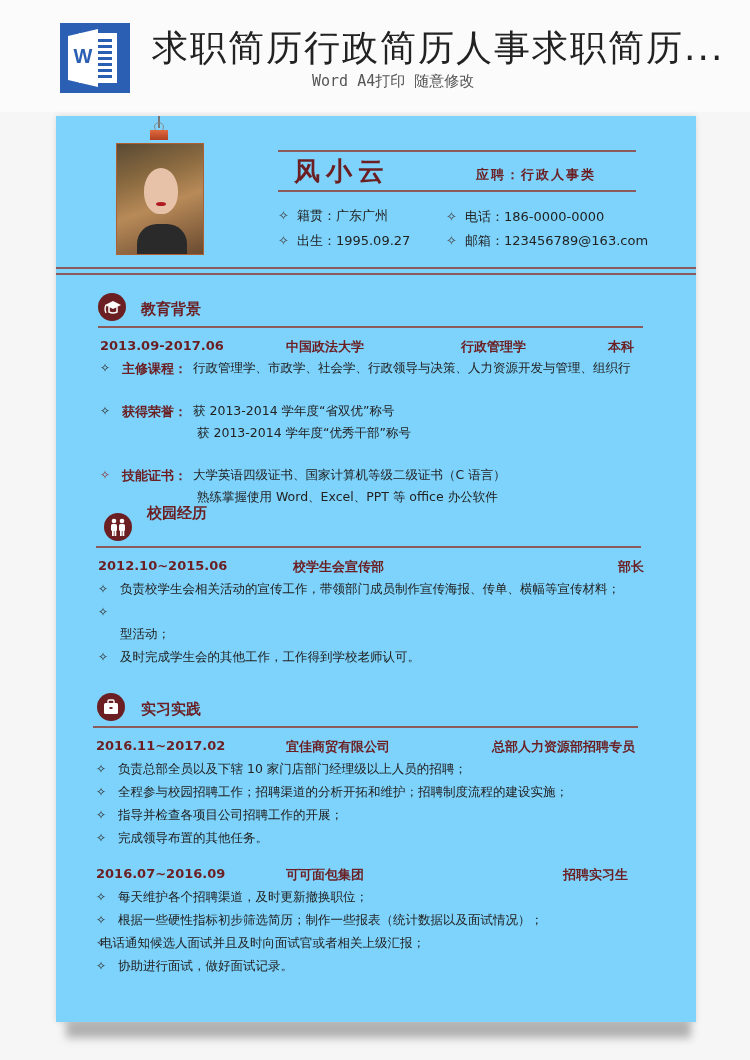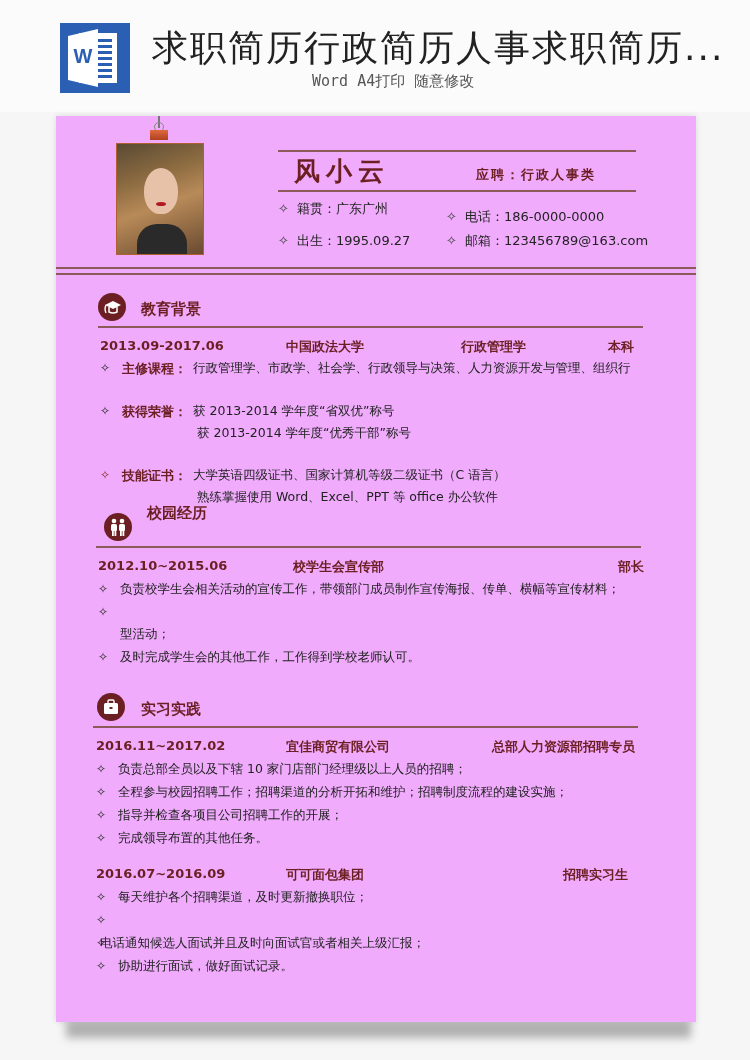--- a/index.html
+++ b/index.html
@@ -10,21 +10,21 @@
   .word-icon { position: absolute; left: 60px; top: 23px; width: 70px; height: 70px; background: #2b5fb4; }
   .word-icon .page { position: absolute; left: 19px; top: 10px; width: 38px; height: 50px; background: #fff; }
   .word-icon .lines { position: absolute; left: 34px; top: 16px; width: 18px; }
   .word-icon .lines i { display: block; height: 3px; background: #2b5fb4; margin-bottom: 3px; }
   .word-icon .cover { position: absolute; left: 8px; top: 6px; width: 30px; height: 58px; background: #fff; clip-path: polygon(0 12%, 100% 0, 100% 100%, 0 88%); }
   .word-icon .w { position: absolute; left: 11px; top: 22px; width: 24px; font: bold 20px "Liberation Sans", sans-serif; color: #2b5fb4; text-align: center; }
   .doc-title { position: absolute; left: 152px; top: 24px; font-size: 36px; letter-spacing: 2px; color: #222; white-space: nowrap; }
   .doc-sub { position: absolute; left: 312px; top: 72px; font-family: "DejaVu Sans Mono", monospace; font-size: 15px; color: #555; white-space: nowrap; }
 
   .paper-shadow { position: absolute; left: 66px; top: 1020px; width: 625px; height: 18px; background: #b0b0b0; filter: blur(4px); }
-  .paper { position: absolute; left: 56px; top: 116px; width: 640px; height: 906px; background: #f0abfc; box-shadow: 0 0 6px rgba(0,0,0,0.12); }
+  .paper { position: absolute; left: 56px; top: 116px; width: 640px; height: 906px; background: #7dd3fc; box-shadow: 0 0 6px rgba(0,0,0,0.12); }
 
   .photo-wrap { position: absolute; left: 60px; top: 27px; width: 88px; height: 112px; border: 1px solid #b06030; background: linear-gradient(160deg,#5a4a34 0%,#8a6a40 30%,#b88a58 55%,#6a4a30 100%); overflow: hidden; }
   .photo-wrap .face { position: absolute; left: 27px; top: 24px; width: 34px; height: 46px; border-radius: 50% 50% 46% 46%; background: #e7c2a8; }
   .photo-wrap .lips { position: absolute; left: 39px; top: 58px; width: 10px; height: 4px; border-radius: 50%; background: #b01a22; }
   .photo-wrap .body { position: absolute; left: 20px; top: 80px; width: 50px; height: 40px; background: #2a2a2a; border-radius: 20px 20px 0 0; }
   .clip { position: absolute; left: 94px; top: 0; width: 18px; height: 26px; }
   .clip .wire { position: absolute; left: 8px; top: 0; width: 2px; height: 12px; background: #777; }
   .clip .loop { position: absolute; left: 4px; top: 6px; width: 10px; height: 10px; border: 1.5px solid #888; border-radius: 50%; }
   .clip .base { position: absolute; left: 0; top: 14px; width: 18px; height: 10px; background: linear-gradient(#e06a40,#b04020); }
 
@@ -82,21 +82,21 @@
     <div class="wire"></div>
       <div class="loop"></div>
       <div class="base"></div>
   </div>
 
   <div class="name-line" style="top:34px;"></div>
   <div class="name">风小云</div>
   <div class="apply">应聘：行政人事类</div>
   <div class="name-line" style="top:74px;"></div>
 
-  <div class="info" style="left:222px; top:84px;">
+  <div class="info" style="left:222px; top:91px;">
     <span class="d">✧</span><span>籍贯：广东广州</span>
   </div>
   <div class="info" style="left:222px; top:116px;">
     <span class="d">✧</span><span>出生：1995.09.27</span>
   </div>
   <div class="info" style="left:390px; top:92px;">
     <span class="d">✧</span><span>电话：186-0000-0000</span>
   </div>
   <div class="info" style="left:390px; top:116px;">
     <span class="d">✧</span><span>邮箱：123456789@163.com</span>
@@ -183,17 +183,18 @@
   <div class="dia" style="left:40px; top:715px;">✧</div>
   <div class="txt" style="left:62px; top:714px;">完成领导布置的其他任务。</div>
 
   <div class="row" style="left:40px; top:750px;">2016.07~2016.09</div>
   <div class="row" style="left:230px; top:750px;">可可面包集团</div>
   <div class="row" style="left:507px; top:750px;">招聘实习生</div>
 
   <div class="dia" style="left:40px; top:774px;">✧</div>
   <div class="txt" style="left:62px; top:773px;">每天维护各个招聘渠道，及时更新撤换职位；</div>
   <div class="dia" style="left:40px; top:797px;">✧</div>
+  <div class="txt" style="left:62px; top:796px;">根据一些硬性指标初步筛选简历；制作一些报表（统计数据以及面试情况）；</div>
   <div class="dia" style="left:40px; top:820px;">✧</div>
   <div class="txt" style="left:44px; top:819px;">电话通知候选人面试并且及时向面试官或者相关上级汇报；</div>
   <div class="dia" style="left:40px; top:843px;">✧</div>
   <div class="txt" style="left:62px; top:842px;">协助进行面试，做好面试记录。</div>
 </div>
 
 </body></html>

